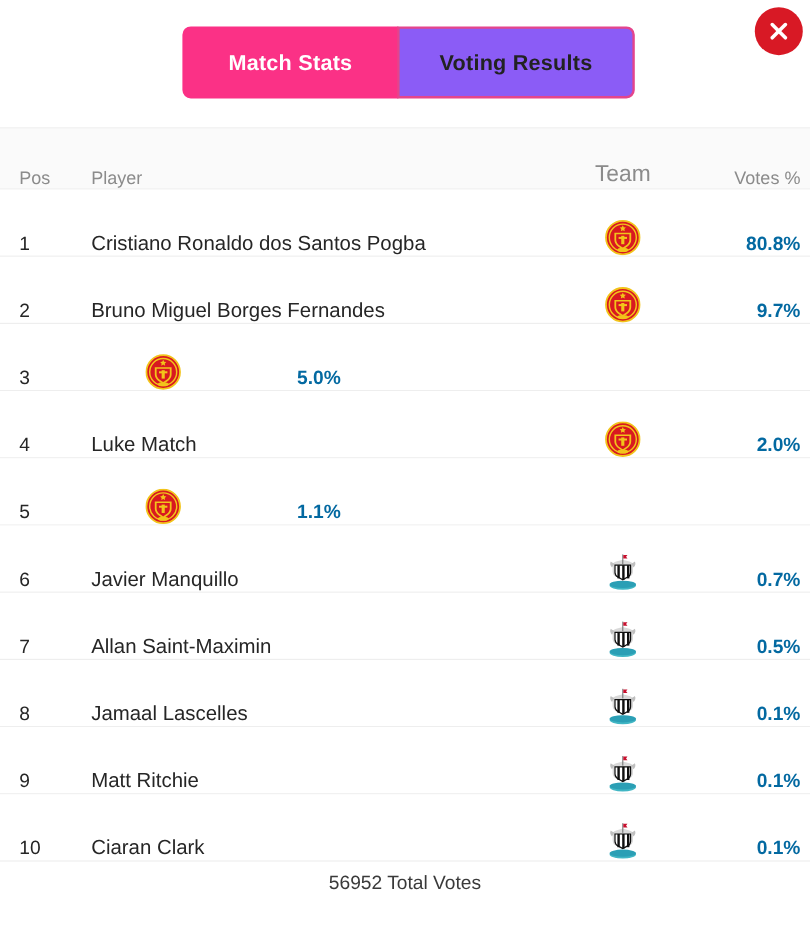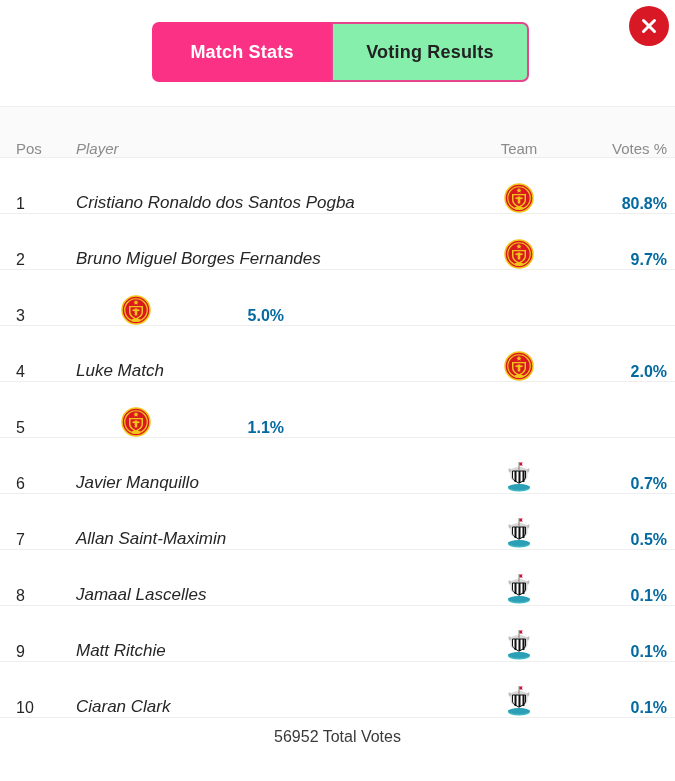--- a/index.html
+++ b/index.html
@@ -61,21 +61,21 @@
   }
   .tab-active {
     width: 180px;
     background: #fb3186;
     color: #ffffff;
     border: 2px solid #fb3186;
     border-radius: 7px 0 0 7px;
   }
   .tab-inactive {
     width: 198px;
-    background: #86efac;
+    background: #8b5cf6;
     color: #222222;
     border: 2px solid #e4458c;
     border-radius: 0 7px 7px 0;
     margin-left: -1px;
   }
 
   
   .table {
     position: absolute;
     top: 106px;
@@ -91,33 +91,33 @@
   }
 
   .row-head {
     height: 52px;
     background: #fafafa;
     border-top: 1px solid #f0f0f0;
   }
   .row-body { height: 56px; background: #ffffff; }
 
   .c-pos   { width: 76px;  padding-left: 16px; }
-  .c-name  { flex: 1 1 auto; font-style: italic; }
+  .c-name  { flex: 1 1 auto; }
   .c-team  { width: 120px; display: flex; align-items: center; justify-content: center; }
   .c-votes { width: 96px;  padding-right: 8px; text-align: right; }
 
   .row-head .c-pos,
   .row-head .c-name,
   .row-head .c-votes {
     font-size: 15px;
     color: #8b8b8b;
     font-weight: normal;
   }
   .row-head .c-team {
-    font-size: 15px;
+    font-size: 19px;
     color: #8b8b8b;
     justify-content: center;
   }
 
   .row-body .c-pos   { font-size: 16px; color: #262626; }
   .row-body .c-name  { font-size: 17px; color: #262626; }
   .row-body .c-votes { font-size: 16px; color: #0369a1; font-weight: bold; }
 
   
   .footer {

